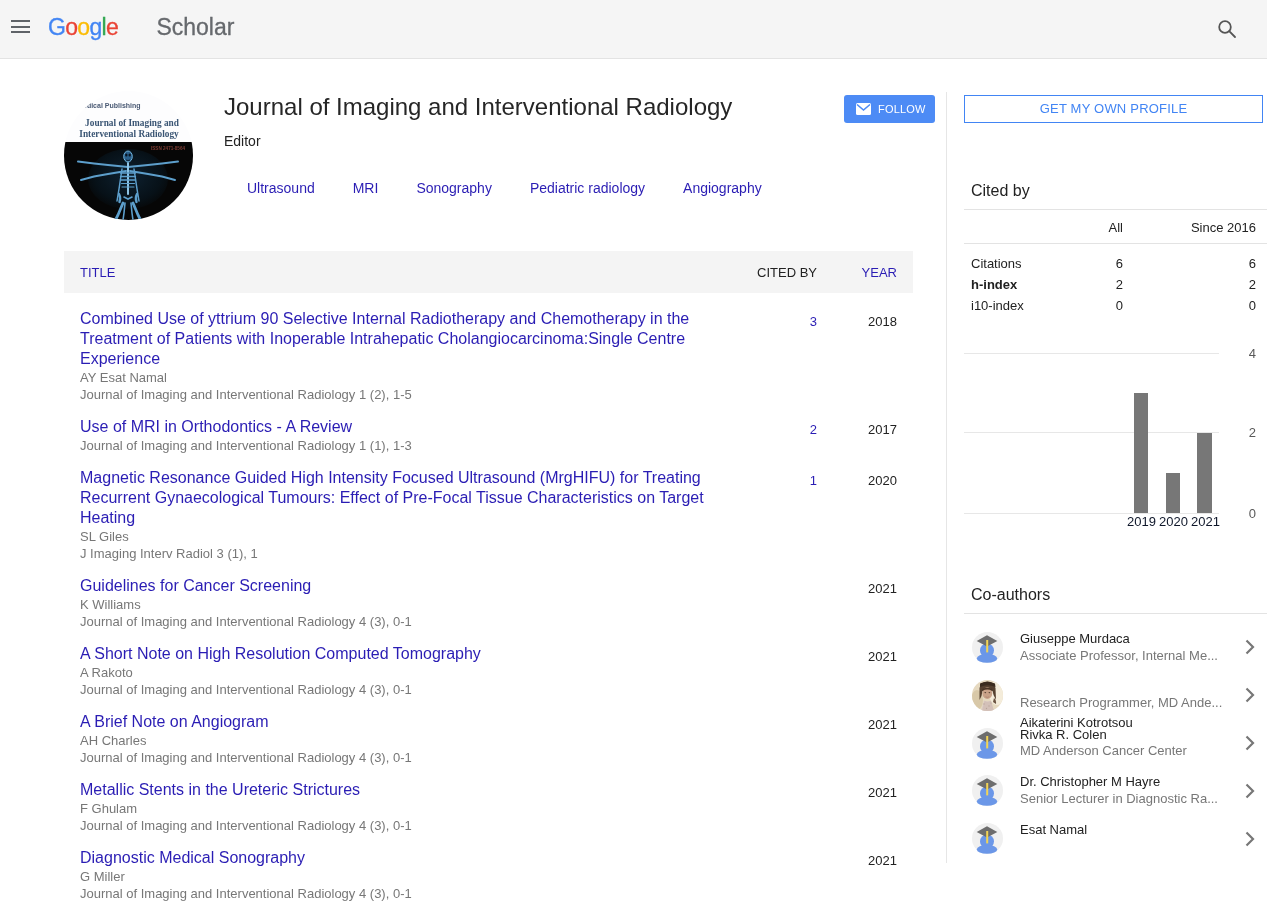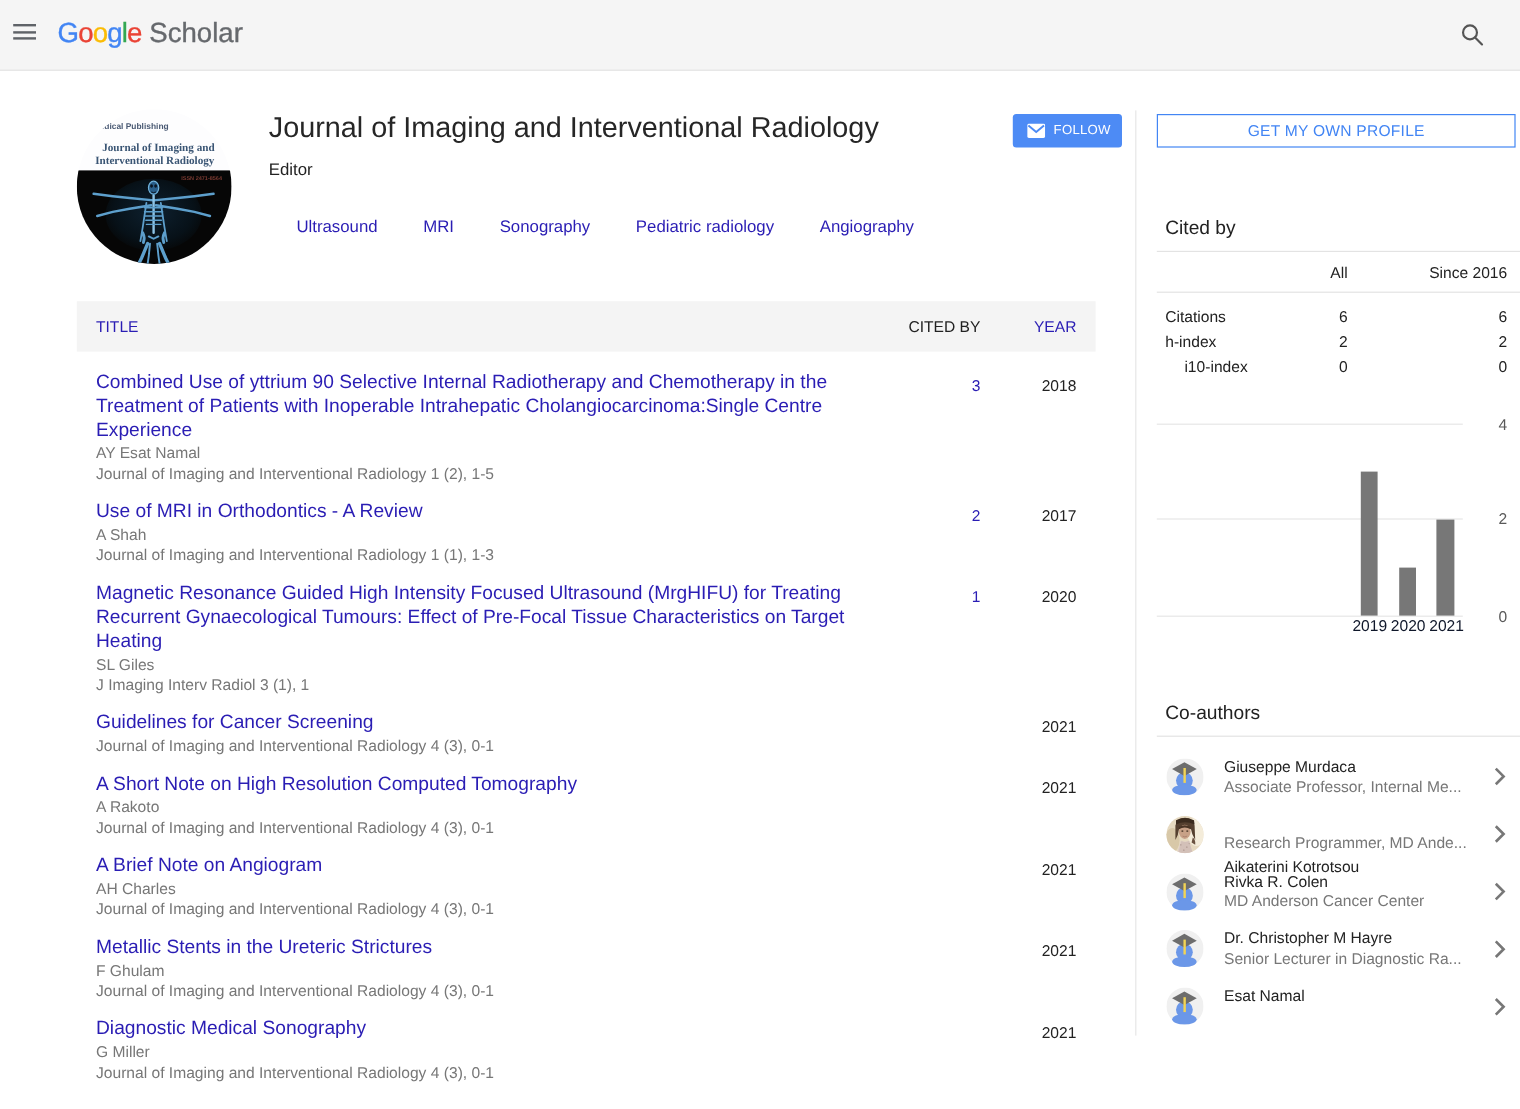--- a/index.html
+++ b/index.html
@@ -4,21 +4,21 @@
 <style>
 html,body{margin:0;padding:0;}
 body{font-family:"Liberation Sans",sans-serif;background:#fff;}
 #page{position:relative;width:1267px;height:924px;overflow:hidden;background:#fff;}
 a{text-decoration:none;margin-left:23px;}
 
 #topbar{position:absolute;left:0;top:0;width:1267px;height:58px;background:#f5f5f5;border-bottom:1px solid #e3e3e3;}
 #burger i{display:block;position:absolute;left:11px;width:19px;height:2px;background:#5f6368;}
 #logo{position:absolute;left:48px;top:13px;-webkit-text-stroke:0.3px;font-size:23px;line-height:28px;letter-spacing:-0.7px;}
 #logo .lb{color:#4285f4}#logo .lr{color:#ea4335}#logo .ly{color:#fbbc05}#logo .lg{color:#34a853}
-#logo .sch{color:#66696d;letter-spacing:0;}
+#logo .sch{color:#66696d;letter-spacing:0;margin-left:32px;}
 #searchicon{position:absolute;left:1216px;top:17.5px;}
 
 #avatar{position:absolute;left:64px;top:91px;}
 #pname{position:absolute;left:224px;top:93px;font-size:24px;line-height:28px;color:#262626;}
 #prole{position:absolute;left:224px;top:132px;font-size:14px;line-height:18px;color:#222;}
 #pemail{position:absolute;left:224px;top:153px;font-size:14px;line-height:18px;color:#222;}
 #pemail .hp{text-decoration:underline;color:#222;}
 #ptags{position:absolute;left:224px;top:179px;font-size:14px;line-height:18px;}
 #ptags a{color:#2a1db4;margin-right:15px;}
 #followbtn{position:absolute;left:844px;top:95px;width:91px;height:28px;background:#4d8bf5;border-radius:3px;}
@@ -136,34 +136,34 @@
   <div id="rows">
     <div class="row">
       <div class="t">Combined Use of yttrium 90 Selective Internal Radiotherapy and Chemotherapy in the<br>Treatment of Patients with Inoperable Intrahepatic Cholangiocarcinoma:Single Centre<br>Experience</div>
       <div class="au">AY Esat Namal</div>
       <div class="jo">Journal of Imaging and Interventional Radiology 1 (2), 1-5</div>
       <span class="cb">3</span>
         <span class="yr">2018</span>
     </div>
     <div class="row">
       <div class="t">Use of MRI in Orthodontics - A Review</div>
-      <div class="au">A Shah</div>
       <div class="jo">Journal of Imaging and Interventional Radiology 1 (1), 1-3</div>
       <span class="cb">2</span>
         <span class="yr">2017</span>
     </div>
     <div class="row">
       <div class="t">Magnetic Resonance Guided High Intensity Focused Ultrasound (MrgHIFU) for Treating<br>Recurrent Gynaecological Tumours: Effect of Pre-Focal Tissue Characteristics on Target<br>Heating</div>
       <div class="au">SL Giles</div>
       <div class="jo">J Imaging Interv Radiol 3 (1), 1</div>
       <span class="cb">1</span>
         <span class="yr">2020</span>
     </div>
     <div class="row">
       <div class="t">Guidelines for Cancer Screening</div>
+      <div class="au">K Williams</div>
       <div class="jo">Journal of Imaging and Interventional Radiology 4 (3), 0-1</div>
       <span class="yr">2021</span>
     </div>
     <div class="row">
       <div class="t">A Short Note on High Resolution Computed Tomography</div>
       <div class="au">A Rakoto</div>
       <div class="jo">Journal of Imaging and Interventional Radiology 4 (3), 0-1</div>
       <span class="yr">2021</span>
     </div>
     <div class="row">
@@ -190,24 +190,24 @@
   <div id="gmop">GET MY OWN PROFILE</div>
 
   <div class="sideh" style="top:180px">Cited by</div>
   <div class="hr" style="top:209px"></div>
   <div class="st str" style="left:1063px;top:219px;width:60px;">All</div>
   <div class="st str" style="left:1156px;top:219px;width:100px;">Since 2016</div>
   <div class="hr" style="top:243px"></div>
   <div class="st" style="left:971px;top:255px;">Citations</div>
   <div class="st str" style="left:1063px;top:255px;width:60px;">6</div>
   <div class="st str" style="left:1156px;top:255px;width:100px;">6</div>
-  <div class="st" style="left:971px;top:276px;">h-index</div>
+  <div class="st" style="left:971px;top:276px;font-weight:bold;">h-index</div>
   <div class="st str" style="left:1063px;top:276px;width:60px;">2</div>
   <div class="st str" style="left:1156px;top:276px;width:100px;">2</div>
-  <div class="st" style="left:971px;top:297px;margin-left:16px;">i10-index</div>
+  <div class="st" style="left:971px;top:297px;">i10-index</div>
   <div class="st str" style="left:1063px;top:297px;width:60px;">0</div>
   <div class="st str" style="left:1156px;top:297px;width:100px;">0</div>
 
   <div class="gl" style="left:964px;top:353px;width:255px;"></div>
   <div class="gl" style="left:964px;top:432px;width:255px;"></div>
   <div class="gl" style="left:964px;top:513px;width:255px;"></div>
   <div class="bar" style="left:1134px;top:393px;width:14px;height:120px;"></div>
   <div class="bar" style="left:1166px;top:473px;width:14px;height:40px;"></div>
   <div class="bar" style="left:1197px;top:433px;width:15px;height:80px;"></div>
   <div class="cl" style="left:1127px;top:514px;">2019</div>

